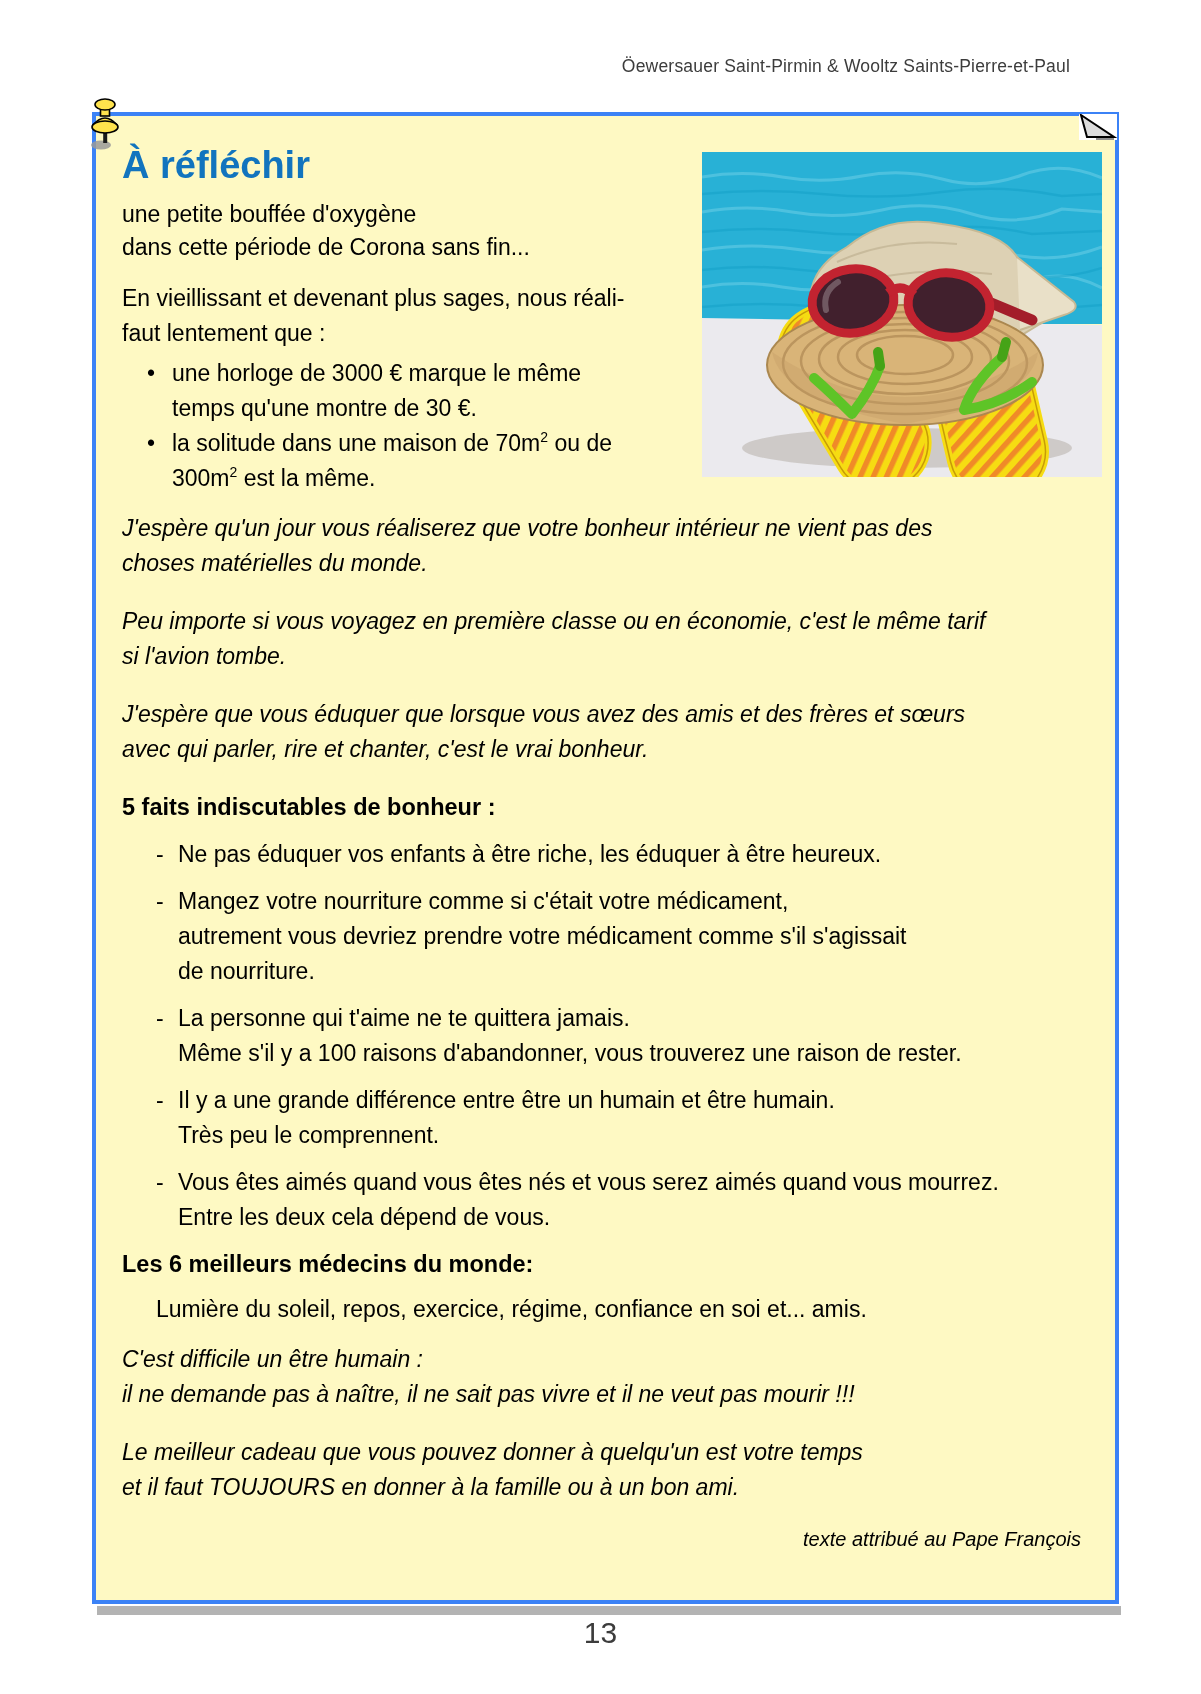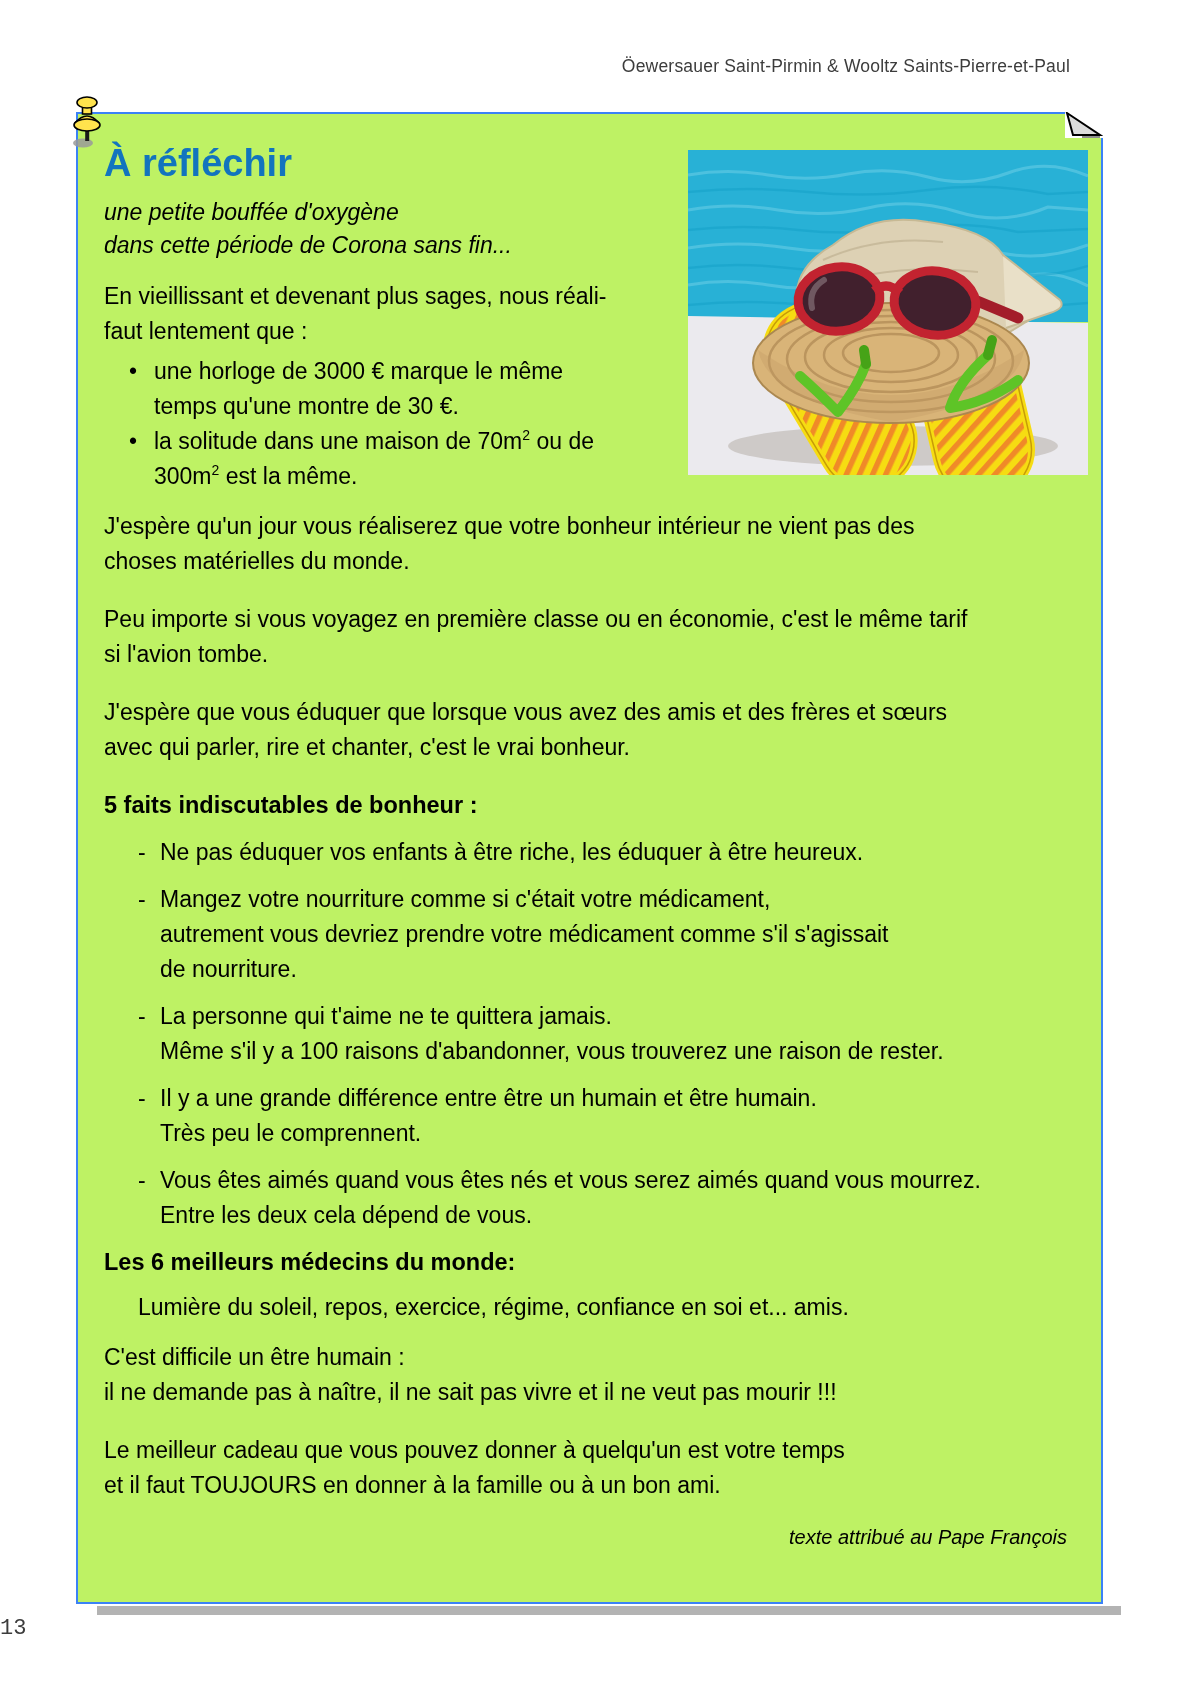--- a/index.html
+++ b/index.html
@@ -27,61 +27,61 @@
   }
   .masthead{
     position:absolute;top:56px;right:131px;
     font-size:17.5px;color:var(--soft-ink);letter-spacing:.2px;text-align:right;
   }
   .paper-shadow{
     position:absolute;left:97px;top:1606px;width:1024px;height:9px;
     background:var(--shadow-gray);
   }
   .paper{
-    position:absolute;left:76px;top:112px;width:1027px;height:1492px;
-    border:2px solid #3b82f6;background:#bef264;
+    position:absolute;left:92px;top:112px;width:1027px;height:1492px;
+    border:4px solid #3b82f6;background:#fef9c3;
   }
   .corner-cover{
     position:absolute;top:-2px;right:-2px;width:38px;height:26px;background:#fff;
   }
   .corner-cover svg{display:block;}
   .pushpin{
     position:absolute;left:-9px;top:-19px;width:38px;height:56px;
   }
   .content{
     position:absolute;left:0;top:0;right:0;bottom:0;
     padding:26px 20px 0 26px;overflow:hidden;
   }
   .photo{
     position:absolute;top:36px;right:13px;width:400px;height:325px;
   }
   .top-row{position:relative;min-height:352px;width:584px;}
   .note-title{
     margin:0 0 10px 0;font-size:38px;line-height:46px;font-weight:bold;
     color:var(--title-blue);
   }
-  .note-subtitle{font-size:23px;line-height:33px;font-style:italic;}
+  .note-subtitle{font-size:23px;line-height:33px;}
   .body-text{font-size:23px;line-height:35px;}
   .intro{margin-top:17px;}
   .bullet-list{margin-top:5px;}
   .bullet-item{display:flex;padding-left:25px;}
   .bullet-marker{width:25px;flex:none;}
-  .para{margin-top:15px;}
+  .para{margin-top:15px;font-style:italic;}
   .section-heading{font-size:23.5px;line-height:35px;font-weight:bold;margin-top:12px;}
   .dash-list .dash-item{display:flex;padding-left:34px;margin-top:12px;}
   .dash-marker{width:22px;flex:none;}
   .indent-block{padding-left:34px;margin-top:10px;}
   .attribution{
     margin-right:14px;text-align:right;
     font-size:20px;font-style:italic;
   }
   sup{font-size:14px;line-height:0;}
   .page-number{
-    position:absolute;top:1616px;left:0;width:100%;text-align:left;
-    font-size:22px;color:var(--soft-ink);font-family:Liberation Mono, monospace;
+    position:absolute;top:1616px;left:0;width:100%;text-align:center;
+    font-size:30px;color:var(--soft-ink);
   }
 </style>
 </head>
 <body>
 
 <div class="masthead">Öewersauer Saint-Pirmin &amp; Wooltz Saints-Pierre-et-Paul</div>
 
 <div class="paper-shadow"></div>
 
 <div class="paper">

